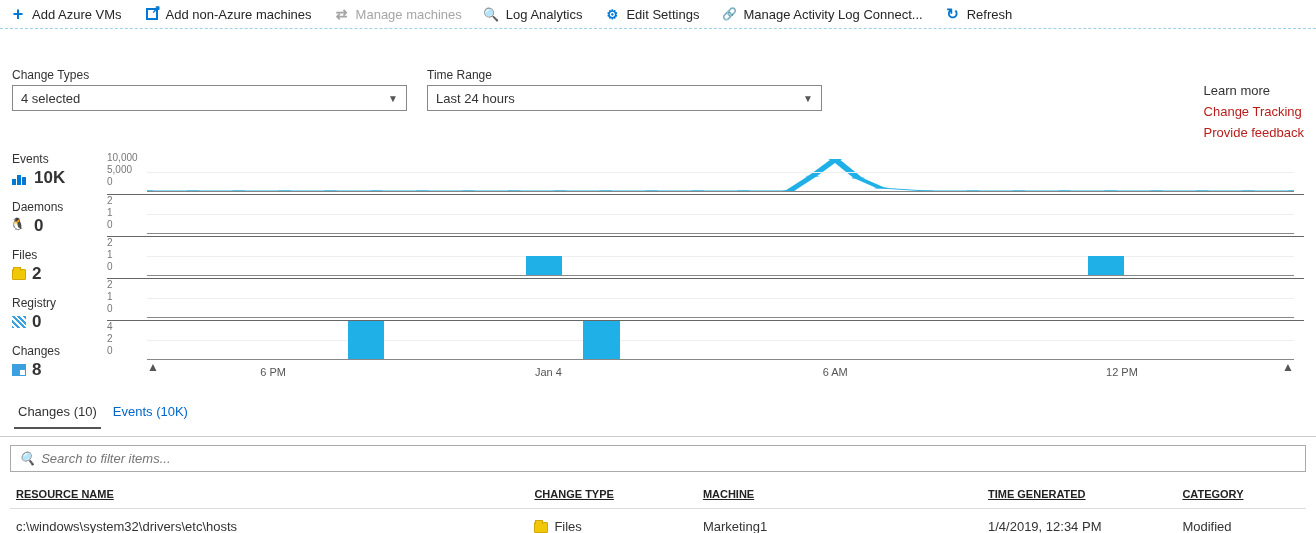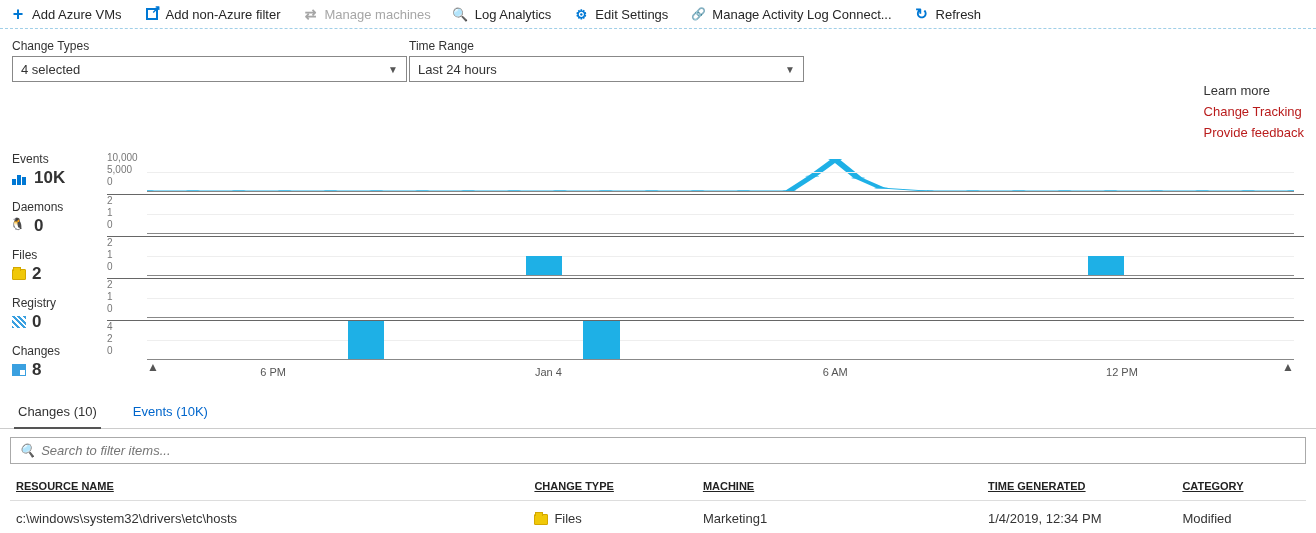--- a/index.html
+++ b/index.html
@@ -10,21 +10,21 @@
 .tb-icon { width: 16px; height: 16px; display: inline-flex; align-items: center; justify-content: center; font-weight: bold; }
 .ic-plus { color: #0078d4; font-size: 18px; line-height: 14px; }
 .ic-box { border: 2px solid #0078d4; width: 12px; height: 12px; position: relative; }
 .ic-box::after { content: "↗"; position: absolute; top: -7px; right: -5px; font-size: 11px; color: #0078d4; }
 .ic-arrows { color: #a6a6a6; font-size: 14px; }
 .ic-search { color: #0078d4; }
 .ic-gear { color: #0078d4; }
 .ic-link { color: #0078d4; font-size: 12px; }
 .ic-refresh { color: #0078d4; font-size: 15px; }
 
-.filter-row { display: flex; padding: 10px 12px 4px; gap: 2px; }
+.filter-row { display: flex; padding: 10px 12px 4px; gap: 20px; align-items: center; }
 .filter-group { display: flex; flex-direction: column; gap: 3px; }
 .filter-label { font-size: 12px; color: #333; }
 .dropdown { border: 1px solid #888; padding: 4px 8px; min-width: 395px; display: flex; justify-content: space-between; align-items: center; cursor: pointer; background: #fff; height: 26px; }
 .learn { margin-left: auto; display: flex; flex-direction: column; gap: 6px; font-size: 13px; margin-top: 44px; }
 .learn-title { color: #333; }
 .learn a { color: #b91c1c; text-decoration: none; cursor: pointer; }
 
 .chart-area { display: flex; padding: 8px 12px 0; }
 .metrics-col { width: 95px; display: flex; flex-direction: column; }
 .metric { margin-bottom: 12px; }
@@ -44,21 +44,21 @@
 .chart-strip { position: relative; height: 42px; border-top: 1px solid #666; }
 .chart-strip.first { border-top: none; height: 42px; }
 .chart-strip .yticks { position: absolute; left: 0; top: 0; font-size: 10px; color: #777; line-height: 12px; }
 .chart-body { position: absolute; left: 40px; right: 10px; top: 0; bottom: 2px; border-bottom: 1px solid #888; }
 .grid-line { position: absolute; left: 0; right: 0; border-top: 1px solid #eee; }
 .bar { position: absolute; background: #1eb0e6; bottom: 0; }
 .xaxis { position: relative; height: 24px; margin-left: 40px; margin-right: 10px; }
 .xaxis .tri { position: absolute; top: -2px; font-size: 12px; color: #555; }
 .xaxis .tick { position: absolute; top: 4px; font-size: 11px; color: #555; transform: translateX(-50%); }
 
-.tabs { display: flex; border-bottom: 1px solid #ccc; padding: 6px 14px 0; gap: 28px; }
+.tabs { display: flex; border-bottom: 1px solid #ccc; padding: 6px 14px 8px; gap: 8px; }
 .tab { padding: 6px 4px 8px; cursor: pointer; font-size: 13px; }
 .tab.active { border-bottom: 2px solid #555; margin-bottom: -1px; }
 .tab.link { color: #0066cc; }
 
 .search-bar { margin: 8px 10px; border: 1px solid #aaa; padding: 5px 8px; display: flex; align-items: center; gap: 6px; color: #888; font-style: italic; }
 .search-bar input { border: none; outline: none; flex: 1; font-style: italic; font-size: 13px; }
 
 .table { width: calc(100% - 20px); margin: 0 10px; border-collapse: collapse; }
 .table th { text-align: left; font-size: 11px; font-weight: 700; padding: 8px 6px; border-bottom: 1px solid #ddd; color: #222; text-decoration: underline; }
 .table td { padding: 10px 6px; font-size: 13px; border-bottom: 1px solid #eee; }
@@ -70,21 +70,21 @@
 
 <div class="toolbar">
   <div class="tb-item">
     <span class="tb-icon ic-plus">+</span>
     <span>Add Azure VMs</span>
   </div>
   <div class="tb-item">
     <span class="tb-icon">
         <span class="ic-box"></span>
       </span>
-    <span>Add non-Azure filter</span>
+    <span>Add non-Azure machines</span>
   </div>
   <div class="tb-item disabled">
     <span class="tb-icon ic-arrows">⇄</span>
     <span>Manage machines</span>
   </div>
   <div class="tb-item">
     <span class="tb-icon ic-search">🔍</span>
     <span>Log Analytics</span>
   </div>
   <div class="tb-item">

